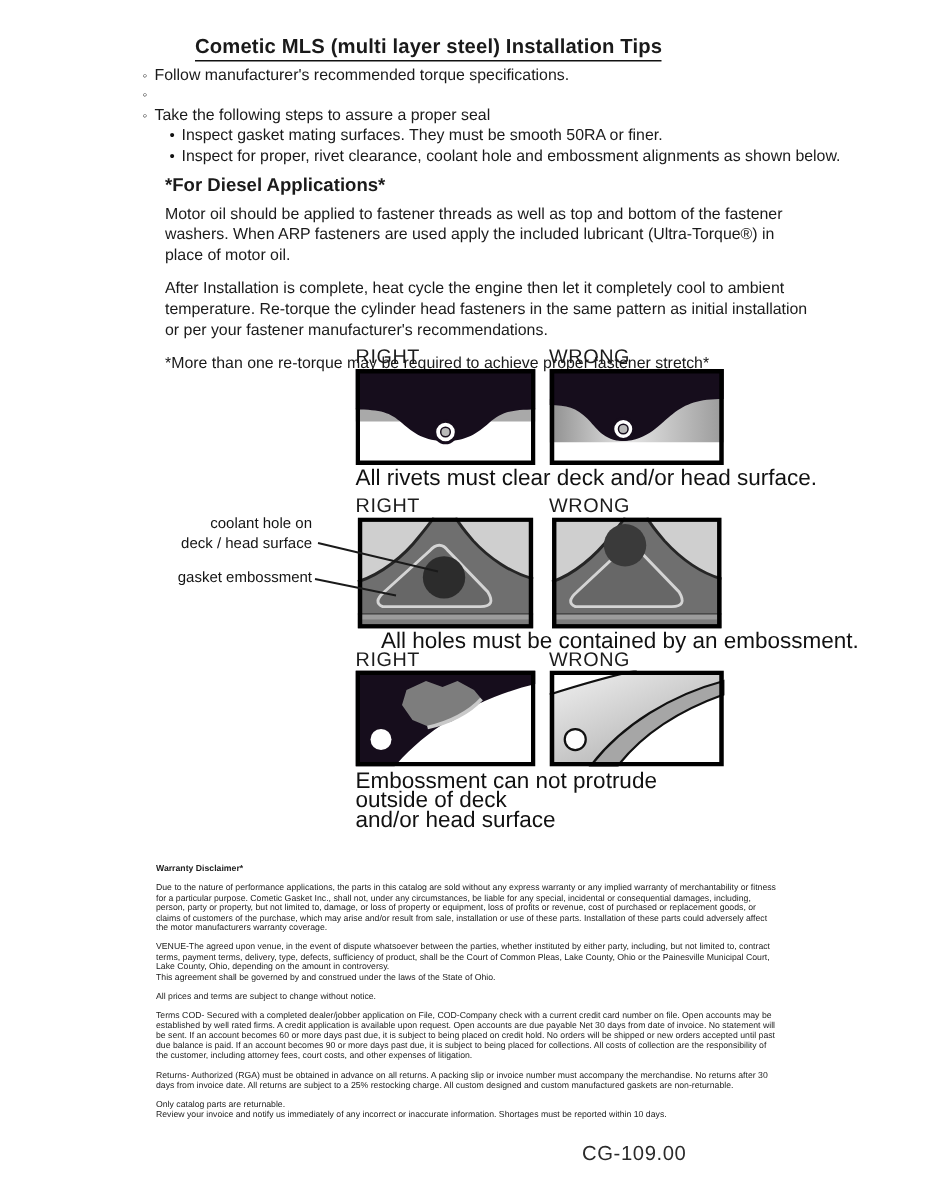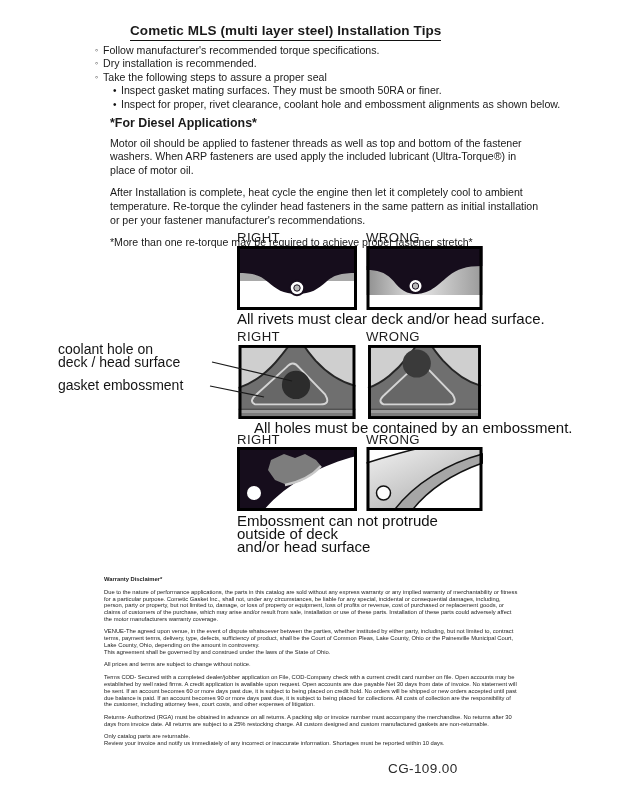--- a/index.html
+++ b/index.html
@@ -17,21 +17,21 @@
   .sub{margin-left:18px;}
   .sub .mk{font-size:10px;color:#111;}
   
   .diesel{left:110px;top:117px;width:434px;font-size:10.6px;line-height:13.6px;}
   .diesel h2{font-size:12.4px;font-weight:bold;margin:0 0 6px 0;}
   .diesel p{margin:0 0 9px 0;}
   
   .dg-label{font-size:13.2px;letter-spacing:.4px;color:#1c1c1c;}
   .dg-caption{font-size:15px;line-height:13px;color:#111;}
   .panel{display:block;}
-  .ann{font-size:14px;line-height:13px;text-align:left;color:#141414;}
+  .ann{font-size:10px;line-height:13px;text-align:right;color:#141414;}
   svg{display:block;}
   
   .warranty{left:104px;top:576px;width:414px;}
   .warranty-inner{width:714px;transform:scale(0.58);transform-origin:0 0;
                   font-size:10px;line-height:11.4px;color:#222;}
   .warranty-inner .wh{font-weight:bold;margin:0 0 11px 0;}
   .warranty-inner .wb{margin:0 0 11px 0;}
   .warranty-inner .wl{margin:0;}
   
   .footer-code{left:388px;top:761px;font-size:13.5px;letter-spacing:.4px;color:#2b2b2b;}
@@ -41,21 +41,20 @@
 
 <div class="abs page-title">Cometic MLS (multi layer steel) Installation Tips</div>
 
 <div class="abs bullets">
   <div class="bullet">
     <span class="mk">◦</span>
     <span>Follow manufacturer's recommended torque specifications.</span>
   </div>
   <div class="bullet">
     <span class="mk">◦</span>
-    <span>Dry installation is recommended.</span>
   </div>
   <div class="bullet">
     <span class="mk">◦</span>
     <span>Take the following steps to assure a proper seal</span>
   </div>
   <div class="bullet sub">
     <span class="mk">•</span>
     <span>Inspect gasket mating surfaces.  They must be smooth 50RA or finer.</span>
   </div>
   <div class="bullet sub">

